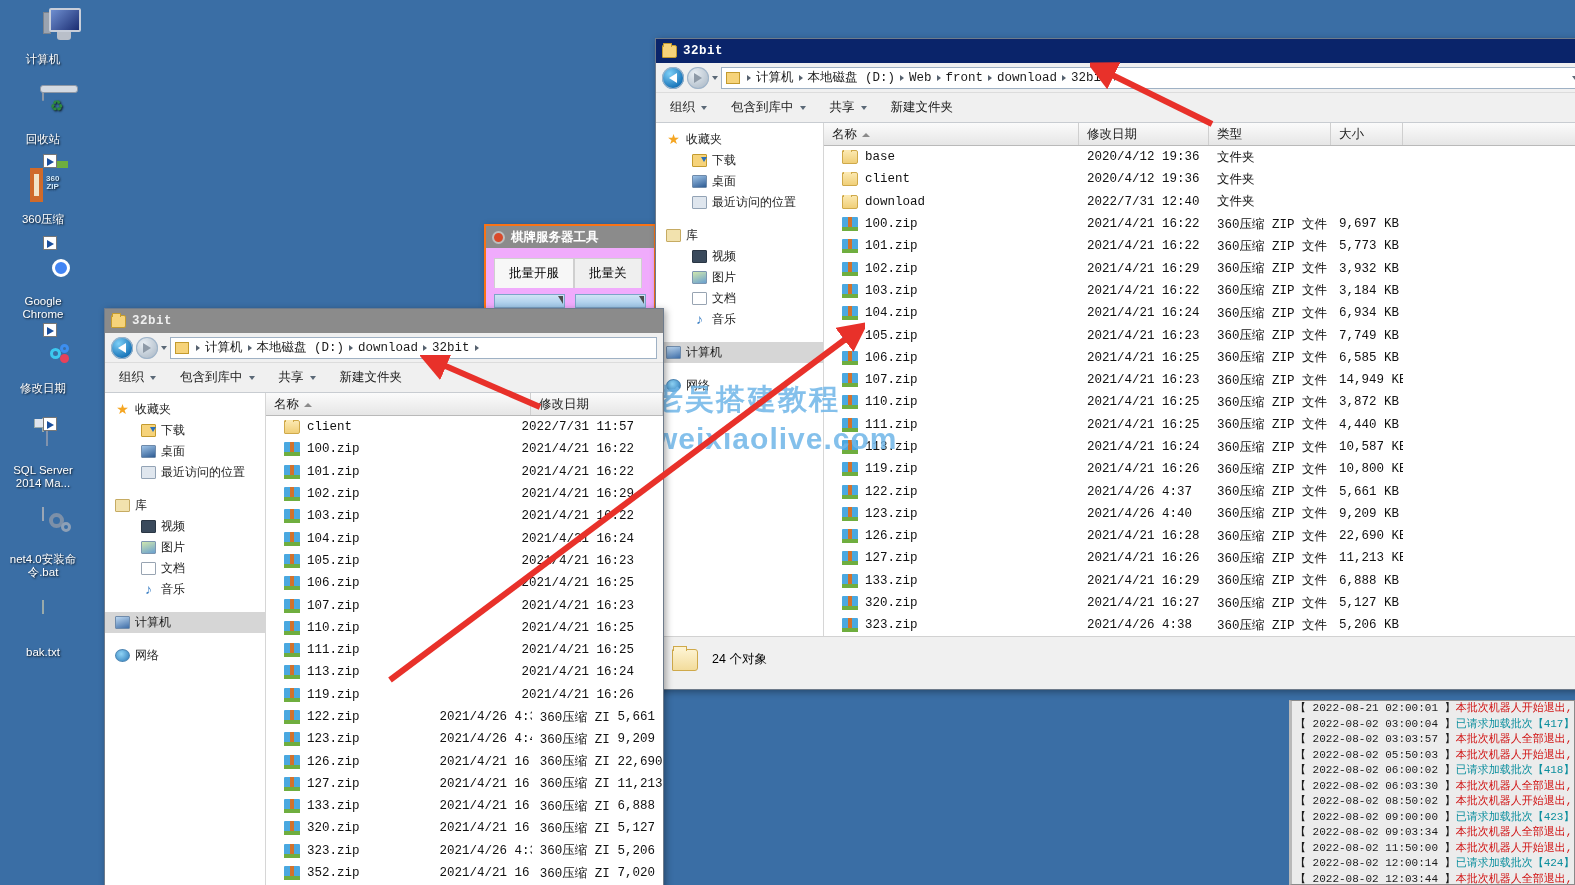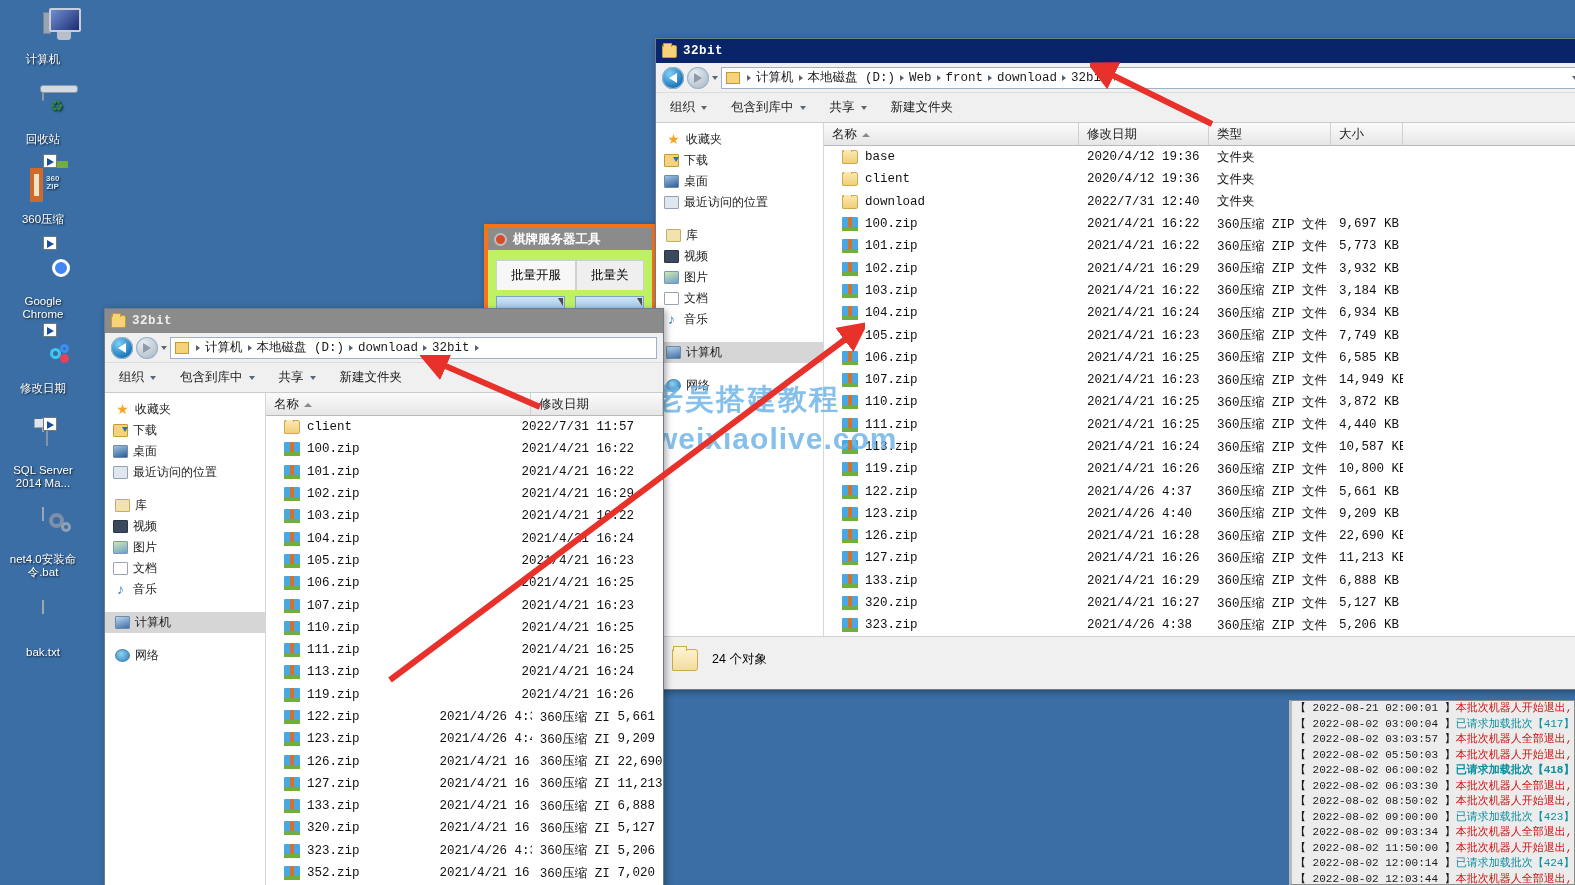--- a/index.html
+++ b/index.html
@@ -115,21 +115,21 @@
   .crumb{ white-space:nowrap; }
   .crumb-sep{ width:0;height:0;border-left:4px solid #56616e;border-top:3px solid transparent;border-bottom:3px solid transparent;flex:none;margin:0 3px; }
 
   .toolbar{ height:30px; background:#f0f0f0; display:flex; align-items:center;
             padding:0 14px; gap:24px; border-bottom:1px solid #c8ccd1; }
   .tb-item{ display:flex; align-items:center; gap:6px; font-size:12.5px; color:#1b1b1b; white-space:nowrap;}
 
   .body-split{ display:flex; }
   .navpane{ width:168px; background:#fff; border-right:1px solid #d6d6d6; padding:6px 0 0 0; }
   .nav-row{ display:flex; align-items:center; gap:5px; padding:2px 6px 2px 10px; white-space:nowrap; color:#1b1b1b;}
-  .nav-row.child{ padding-left:8px; }
+  .nav-row.child{ padding-left:36px; }
   .nav-row.sel{ background:#d6d6d6; }
   .nav-spacer{ height:12px; }
   .nav-ic{ width:15px;height:13px;flex:none;border-radius:1px; }
   .ic-star{ background:none;color:#f5a623;font-size:14px;line-height:12px;text-align:center;width:15px;}
   .ic-dl{ background:#f6d37a;border:1px solid #c49b2e;position:relative;}
   .ic-dl:after{content:"";position:absolute;left:8px;top:2px;border-top:5px solid #2a6fb8;border-left:3px solid transparent;border-right:3px solid transparent;}
   .ic-desk{ background:linear-gradient(160deg,#9fc4e8,#2f5c93);border:1px solid #6f8bab;}
   .ic-recent{ background:#dfe6ee;border:1px solid #93a3b5;}
   .ic-lib{ background:#f2e2ae;border:1px solid #c6ab63;}
   .ic-vid{ background:#3a4a5c;border:1px solid #2a3644;}
@@ -157,21 +157,21 @@
   .fi.zip:before{content:"";position:absolute;left:6px;top:0;width:4px;height:14px;background:#d2722c;}
   .fi.zip:after{content:"";position:absolute;left:0;bottom:0;width:16px;height:4px;background:#6fae3f;}
 
   .statusbar{ height:46px; background:#f0f0f0; border-top:1px solid #d2d2d2;
               display:flex; align-items:center; gap:14px; padding:0 16px; font-size:12.5px;}
   .sb-folder{ width:26px;height:22px;background:linear-gradient(#fdf2cf,#f3dc9c);border:1px solid #cfa94a;border-radius:1px 3px 3px 1px;position:relative;flex:none;}
   .sb-folder:before{content:"";position:absolute;left:0;top:-4px;width:12px;height:4px;background:#fdf2cf;border:1px solid #cfa94a;border-bottom:none;}
 
   
   #tool-window{ position:absolute; left:484px; top:224px; width:172px; height:94px;
-                background:#bef264; border:4px solid #f97316; box-shadow:2px 2px 7px rgba(0,0,0,.3); z-index:3;}
+                background:#f0abfc; border:2px solid #f97316; box-shadow:2px 2px 7px rgba(0,0,0,.3); z-index:3;}
   #tool-window .tt{ height:22px; background:#8b8b8b; color:#fff; display:flex; align-items:center; gap:6px; padding:0 6px; font-size:12.5px; font-weight:bold;}
   .gear-dot{width:13px;height:13px;border-radius:50%;background:#d94a2a;border:2px solid #bdbdbd;flex:none;}
   .tabs{ display:flex; padding:10px 8px 0 8px; gap:0; }
   .tab{ padding:6px 14px; font-size:12.5px; background:#efefef; border:1px solid #cfcfcf; border-bottom:none; white-space:nowrap;}
   .tab.act{ background:#f7f7f7; }
   .tool-fields{ display:flex; gap:10px; padding:6px 8px; }
   .tool-fld{ flex:1; height:14px; background:linear-gradient(#cfe4f5,#9fc7e8); border:1px solid #7ca4c8; position:relative;}
   .tool-fld:after{content:"";position:absolute;right:1px;top:1px;width:0;height:0;border-top:8px solid #4c4c4c;border-left:5px solid transparent;}
 
   
@@ -829,21 +829,21 @@
   <div class="w1">老吴搭建教程</div>
   <div class="w2">weixiaolive.com</div>
 </div>
 
 <div id="log-panel">
   <div id="log-rows">
       <div class="log-row"><span class="log-ts">【 2022-08-21 02:00:01 】</span><span style="color: rgb(208, 19, 19);">本批次机器人开始退出,</span></div>
       <div class="log-row"><span class="log-ts">【 2022-08-02 03:00:04 】</span><span style="color: rgb(12, 143, 158);">已请求加载批次【417】</span></div>
       <div class="log-row"><span class="log-ts">【 2022-08-02 03:03:57 】</span><span style="color: rgb(208, 19, 19);">本批次机器人全部退出,</span></div>
       <div class="log-row"><span class="log-ts">【 2022-08-02 05:50:03 】</span><span style="color: rgb(208, 19, 19);">本批次机器人开始退出,</span></div>
-      <div class="log-row"><span class="log-ts">【 2022-08-02 06:00:02 】</span><span style="color: rgb(12, 143, 158); font-weight: bold;">已请求加载批次【418】</span></div>
+      <div class="log-row"><span class="log-ts">【 2022-08-02 06:00:02 】</span><span style="color: rgb(12, 143, 158);">已请求加载批次【418】</span></div>
       <div class="log-row"><span class="log-ts">【 2022-08-02 06:03:30 】</span><span style="color: rgb(208, 19, 19);">本批次机器人全部退出,</span></div>
       <div class="log-row"><span class="log-ts">【 2022-08-02 08:50:02 】</span><span style="color: rgb(208, 19, 19);">本批次机器人开始退出,</span></div>
       <div class="log-row"><span class="log-ts">【 2022-08-02 09:00:00 】</span><span style="color: rgb(12, 143, 158);">已请求加载批次【423】</span></div>
       <div class="log-row"><span class="log-ts">【 2022-08-02 09:03:34 】</span><span style="color: rgb(208, 19, 19);">本批次机器人全部退出,</span></div>
       <div class="log-row"><span class="log-ts">【 2022-08-02 11:50:00 】</span><span style="color: rgb(208, 19, 19);">本批次机器人开始退出,</span></div>
       <div class="log-row"><span class="log-ts">【 2022-08-02 12:00:14 】</span><span style="color: rgb(12, 143, 158);">已请求加载批次【424】</span></div>
       <div class="log-row"><span class="log-ts">【 2022-08-02 12:03:44 】</span><span style="color: rgb(208, 19, 19);">本批次机器人全部退出,</span></div>
     </div>
 </div>
 

